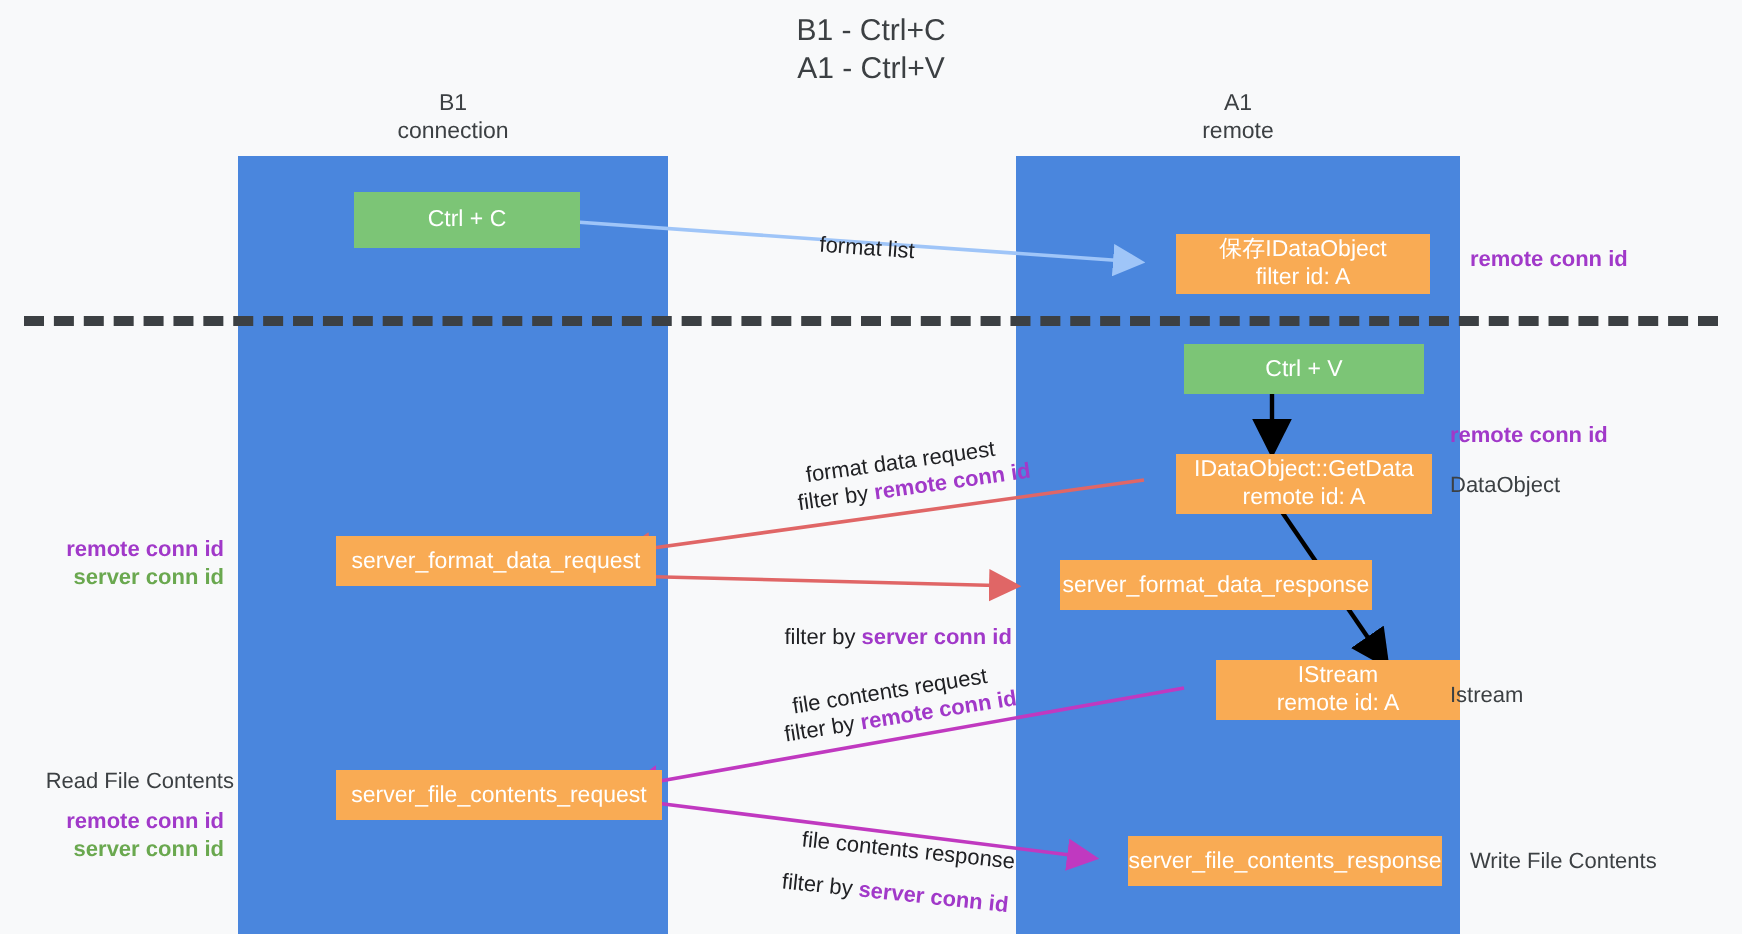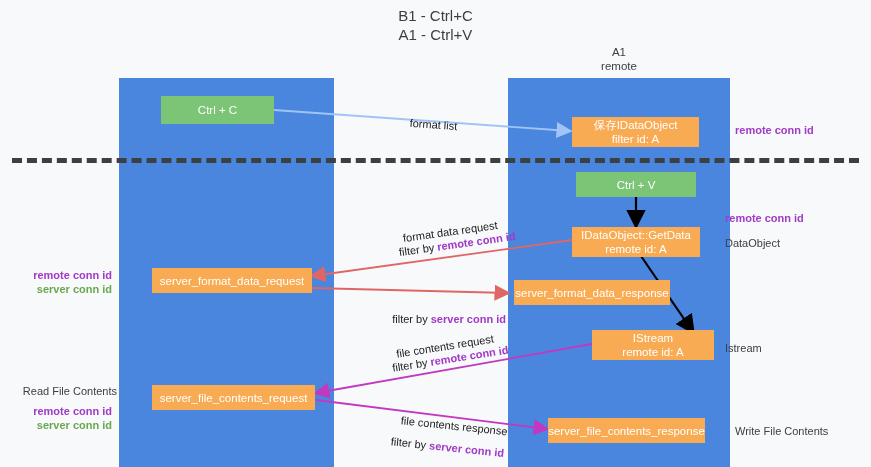--- a/index.html
+++ b/index.html
@@ -61,20 +61,21 @@
     box-sizing: border-box;
     display: flex;
     flex-direction: column;
     align-items: center;
     justify-content: center;
     color: #ffffff;
     font-size: 11.5px;
     line-height: 14px;
     text-align: center;
     white-space: pre;
+    margin-left: 16px;
   }
   .box-green { background: #7cc576; }
   .box-orange { background: #f9ab54; }
 
   .lbl {
     position: absolute;
     font-size: 11px;
     line-height: 14px;
     color: #202124;
     white-space: pre;
@@ -106,20 +107,22 @@
   }
 </style>
 </head>
 <body>
 
 <div id="canvas">
 
   <div class="title">B1 - Ctrl+C
 A1 - Ctrl+V</div>
 
+  <div class="col-head col-head-b1">B1
+connection</div>
   <div class="col-head col-head-a1">A1
 remote</div>
 
   <div class="lane lane-b1"></div>
   <div class="lane lane-a1"></div>
 
   <svg class="layer" viewBox="0 0 871 467">
     <defs>
       <marker id="ah-blue" markerWidth="9" markerHeight="9" refX="7.5" refY="4.5" orient="auto">
         <path d="M0,0 L9,4.5 L0,9 z" fill="#9fc5f8"></path>

